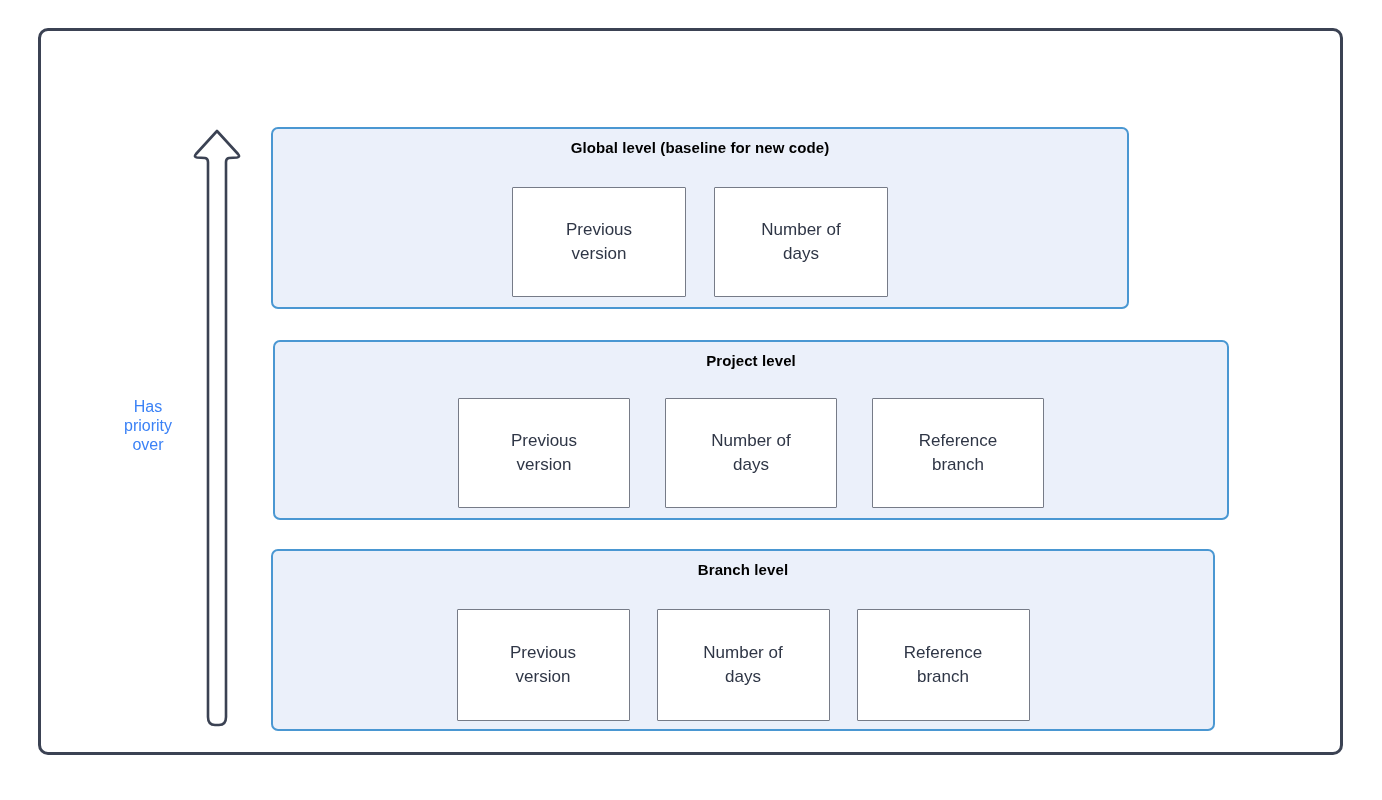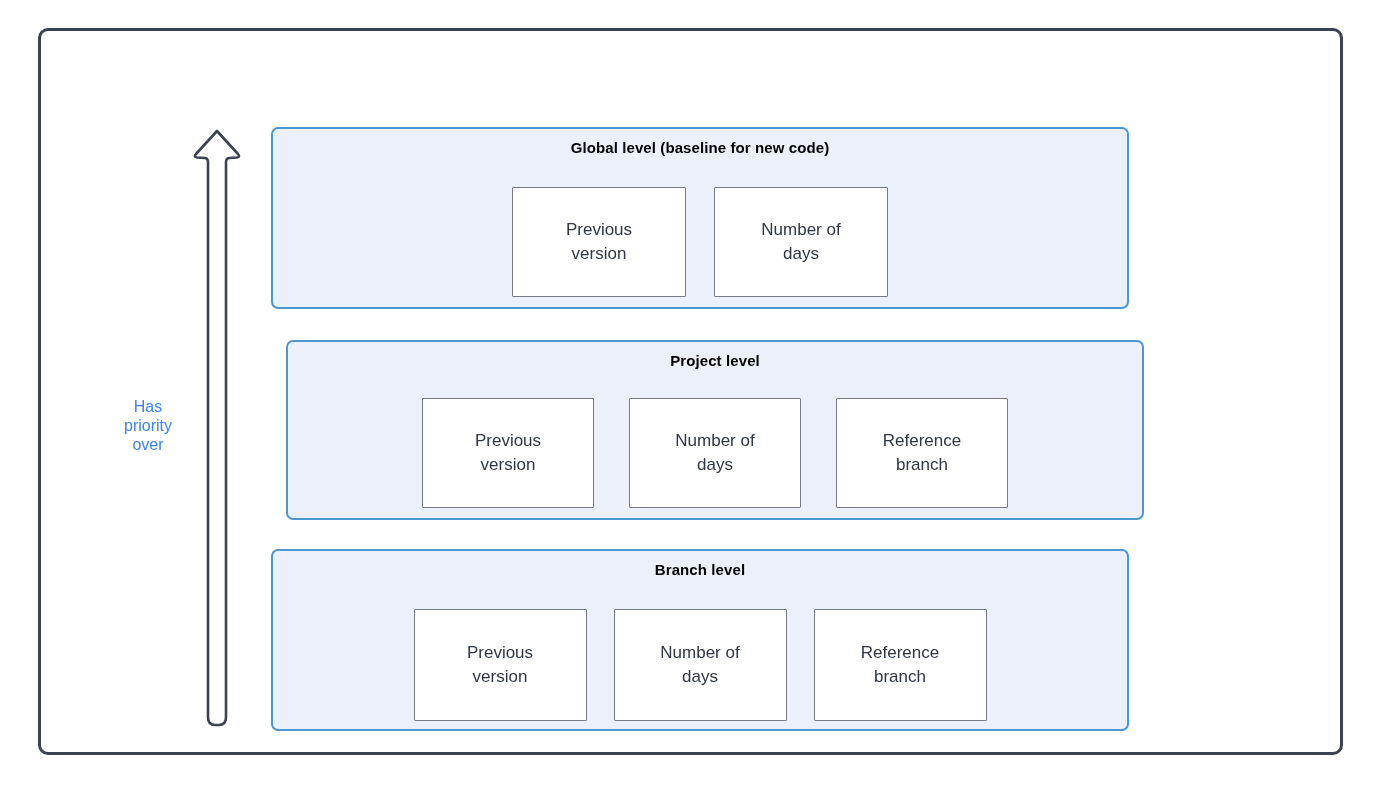--- a/index.html
+++ b/index.html
@@ -53,22 +53,22 @@
 
   
   .level {
     position: absolute;
     box-sizing: border-box;
     background: #ebf0fa;
     border: 2px solid #4a97d2;
     border-radius: 7px;
   }
   #level-global  { left: 230px; top: 96px;  width: 858px; height: 182px; }
-  #level-project { left: 245px; top: 309px; width: 858px; height: 180px; }
-  #level-branch  { left: 230px; top: 518px; width: 858px; height: 182px; }
+  #level-project { left: 232px; top: 309px; width: 956px; height: 180px; }
+  #level-branch  { left: 230px; top: 518px; width: 944px; height: 182px; }
 
   .level-title {
     position: absolute;
     left: 0;
     right: 0;
     top: 10px;
     text-align: center;
     font-size: 15px;
     font-weight: bold;
     color: #000000;

